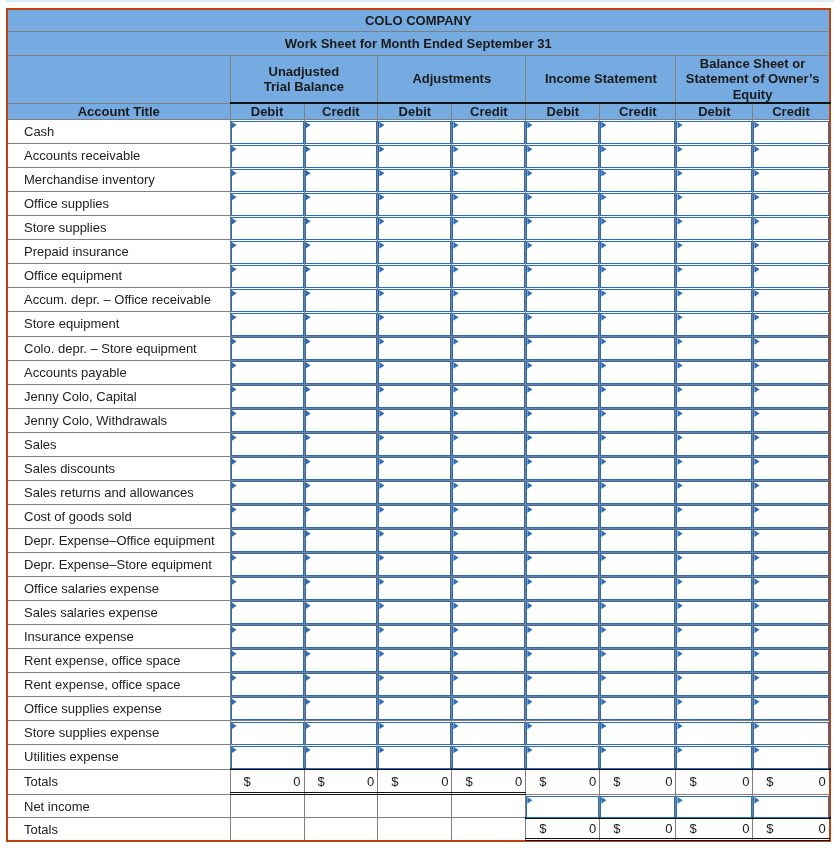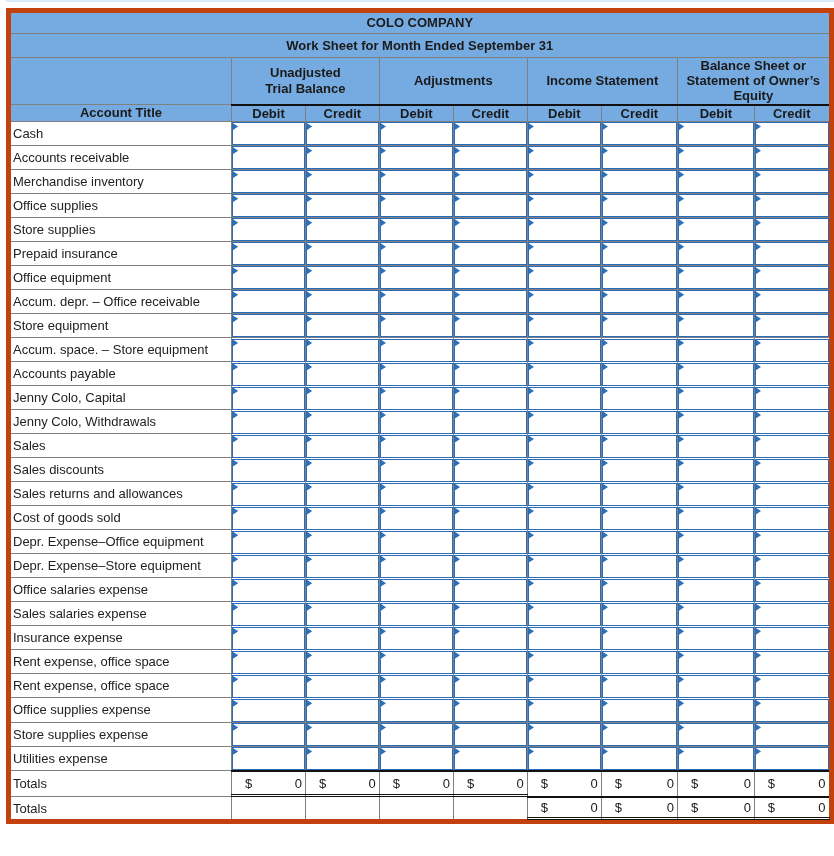--- a/index.html
+++ b/index.html
@@ -3,42 +3,42 @@
 <meta charset="utf-8">
 <title>COLO COMPANY Work Sheet</title>
 <style>
   html,body{margin:0;padding:0;background:#ffffff;}
   body{width:834px;height:856px;overflow:hidden;
        font-family:"Liberation Sans",sans-serif;
        -webkit-font-smoothing:antialiased;}
   #top-strip{position:absolute;left:6px;top:0;width:828px;height:2px;background:#d9eaf8;}
   #sheet{position:absolute;left:6px;top:7.5px;width:822.6px;}
   table.ws{border-collapse:collapse;table-layout:fixed;width:822.6px;
-           border:5px solid #c2410c;}
+           border:2px solid #c2410c;}
   table.ws td{padding:0;margin:0;border:1px solid #808080;vertical-align:middle;
               font-weight:normal;}
   col.c0{width:223px;}
   col.c1{width:74px;}
   col.c2{width:73.8px;}
   col.c3{width:74.1px;}
   col.c4{width:73.9px;}
   col.c5{width:74px;}
   col.c6{width:76.2px;}
   col.c7{width:76.9px;}
   col.c8{width:76.7px;}
   table.ws td.hdr{background:#76abe2;color:#1a1a1a;font-weight:bold;font-size:13px;text-align:center;}
   .r-title{height:23px;}
   .r-sub{height:24px;}
   .r-grp{height:36px;}
   .r-grp .gl{line-height:15.4px;}
   .r-colh{height:16px;}
   .r-data{height:23.04px;}
   table.ws tr.r-grp td{border-bottom:2px solid #111;}
   table.ws tr.r-grp td.grp-acct{border-bottom:1px solid #808080;}
-  table.ws td.acct{font-size:13px;text-align:left;color:#222;padding-left:2px;height:23.04px;
+  table.ws td.acct{font-size:13px;text-align:left;color:#222;padding-left:16px;height:23.04px;
           line-height:23px;white-space:nowrap;overflow:hidden;}
   td.cellbox{padding:0;height:23.04px;position:relative;}
   .inp{display:block;box-sizing:border-box;position:absolute;
        left:0;top:0.5px;right:0;height:23px;
        border:1px solid #2b6cb8;background:#fff;}
   .inp i{position:absolute;left:0;top:0;width:5.2px;height:6.8px;display:block;
          background:#2e6fb5;
          clip-path:polygon(0 0, 100% 50%, 0 100%);}
   td.val{font-size:13px;height:23px;line-height:23px;position:relative;color:#1a1a1a;}
   table.ws td.val .cur{position:absolute;left:13px;top:0;}
@@ -498,21 +498,21 @@
               <i></i>
             </div>
           </td>
           <td class="cellbox">
             <div class="inp">
               <i></i>
             </div>
           </td>
         </tr>
         <tr class="r-data">
-          <td class="acct">Accum. space. – Store equipment</td>
+          <td class="acct">Colo. depr. – Store equipment</td>
           <td class="cellbox">
             <div class="inp">
               <i></i>
             </div>
           </td>
           <td class="cellbox">
             <div class="inp">
               <i></i>
             </div>
           </td>
@@ -1304,20 +1304,47 @@
             <span class="cur">$</span>
             <span class="amt">0</span>
           </td>
           <td class="val">
             <span class="cur">$</span>
             <span class="amt">0</span>
           </td>
           <td class="val">
             <span class="cur">$</span>
             <span class="amt">0</span>
+          </td>
+        </tr>
+        <tr class="netincome">
+          <td class="acct">Net income</td>
+          <td class="emptycell"></td>
+          <td class="emptycell"></td>
+          <td class="emptycell"></td>
+          <td class="emptycell"></td>
+          <td class="cellbox">
+            <div class="inp">
+              <i></i>
+            </div>
+          </td>
+          <td class="cellbox">
+            <div class="inp">
+              <i></i>
+            </div>
+          </td>
+          <td class="cellbox">
+            <div class="inp">
+              <i></i>
+            </div>
+          </td>
+          <td class="cellbox">
+            <div class="inp">
+              <i></i>
+            </div>
           </td>
         </tr>
         <tr class="totals2">
           <td class="acct">Totals</td>
           <td class="emptycell"></td>
           <td class="emptycell"></td>
           <td class="emptycell"></td>
           <td class="emptycell"></td>
           <td class="val dbl">
             <span class="cur">$</span>

